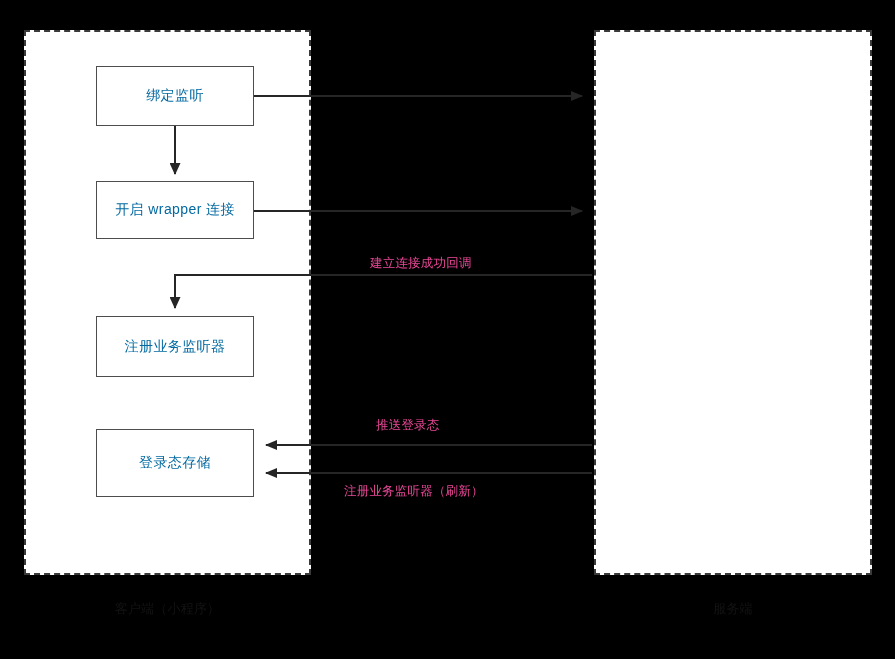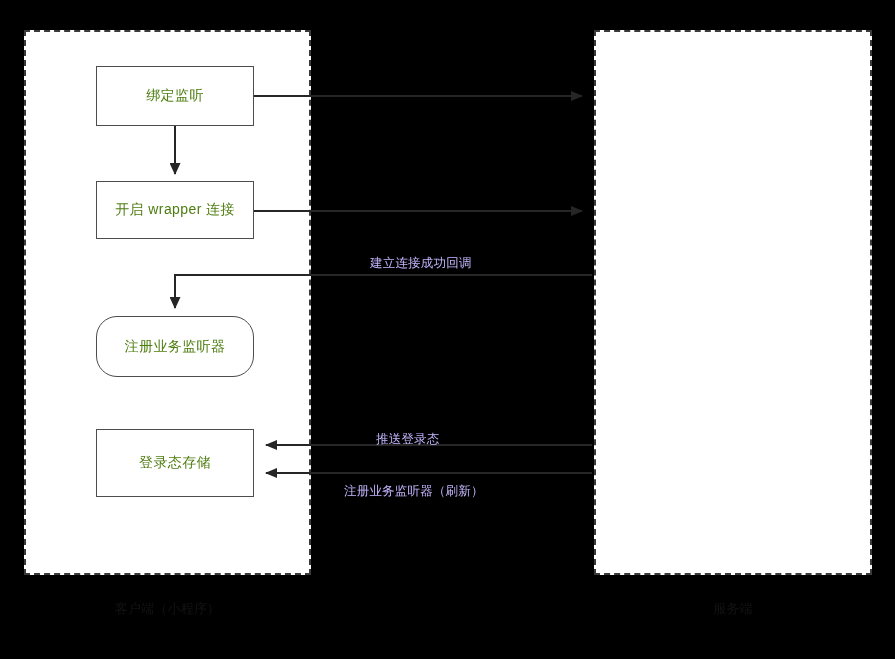--- a/index.html
+++ b/index.html
@@ -59,50 +59,50 @@
   
   .process-box {
     position: absolute;
     background: #ffffff;
     border: 1.5px solid #4d4d4d;
     box-sizing: border-box;
     display: flex;
     align-items: center;
     justify-content: center;
     font-size: 14px;
-    color: #4d7c0f;
+    color: #0369a1;
     white-space: nowrap;
     letter-spacing: 0.4px;
   }
   #box-bind-listen   { left: 96px; top: 66px;  width: 158px; height: 60px; }
   #box-open-wrapper  { left: 96px; top: 181px; width: 158px; height: 58px; }
-  #box-register      { left: 96px; top: 316px; width: 158px; height: 61px; border-radius: 21px; }
+  #box-register      { left: 96px; top: 316px; width: 158px; height: 61px; }
   #box-login-store   { left: 96px; top: 429px; width: 158px; height: 68px; }
 
   
   #connectors {
     position: absolute;
     left: 0;
     top: 0;
     width: 895px;
     height: 659px;
     pointer-events: none;
   }
 
   
   .msg-label {
     position: absolute;
     font-size: 12.5px;
     line-height: 15px;
-    color: #c4b5fd;
+    color: #ec4899;
     white-space: nowrap;
     letter-spacing: 0.2px;
   }
   #label-msg1 { left: 370px; top: 256px; }
-  #label-msg2 { left: 376px; top: 432px; }
+  #label-msg2 { left: 376px; top: 418px; }
   #label-msg3 { left: 344px; top: 484px; }
 </style>
 </head>
 <body>
 
 <div class="container" id="client-container"></div>
 
 <div class="container" id="server-container"></div>
 
 <svg id="connectors" viewBox="0 0 895 659" xmlns="http://www.w3.org/2000/svg">

